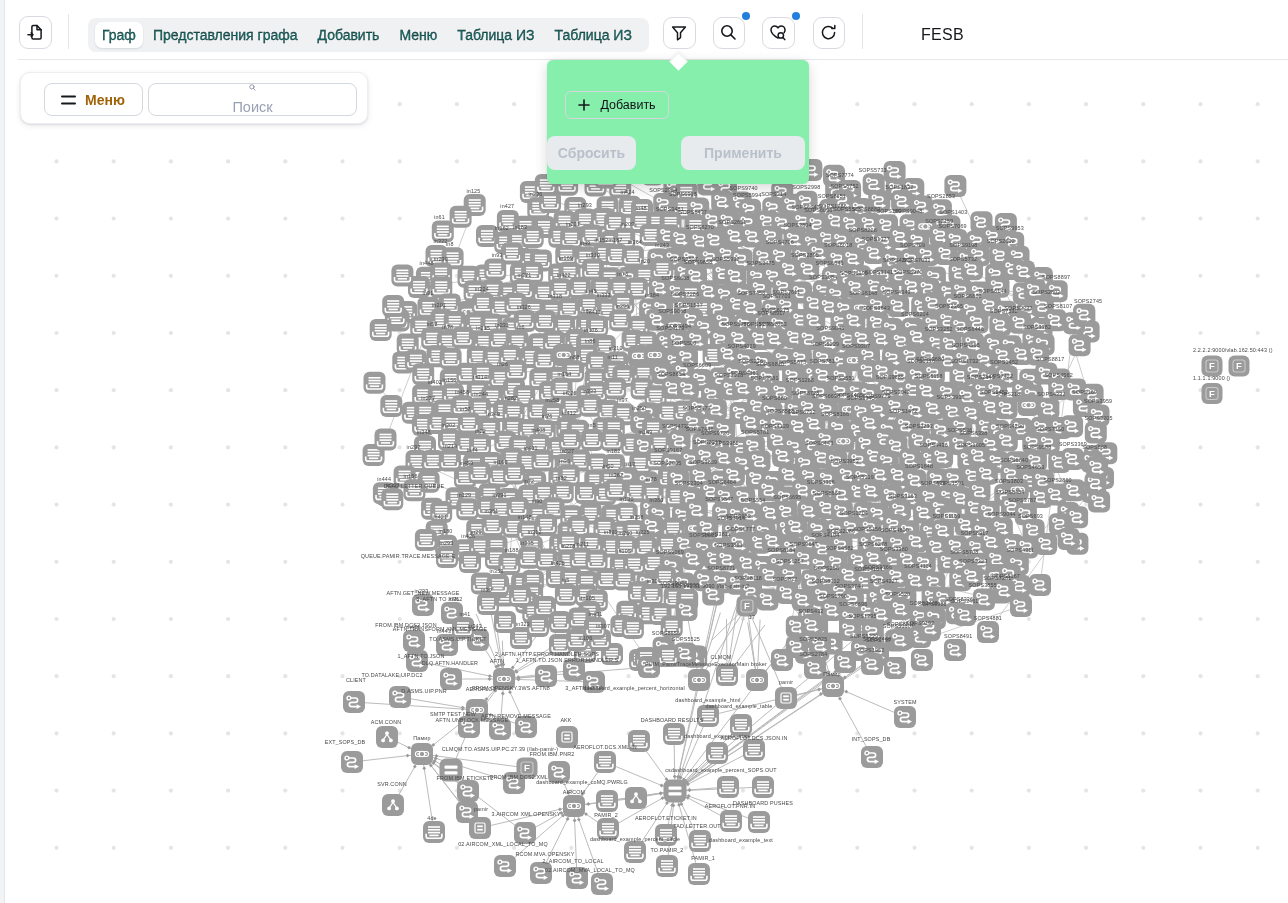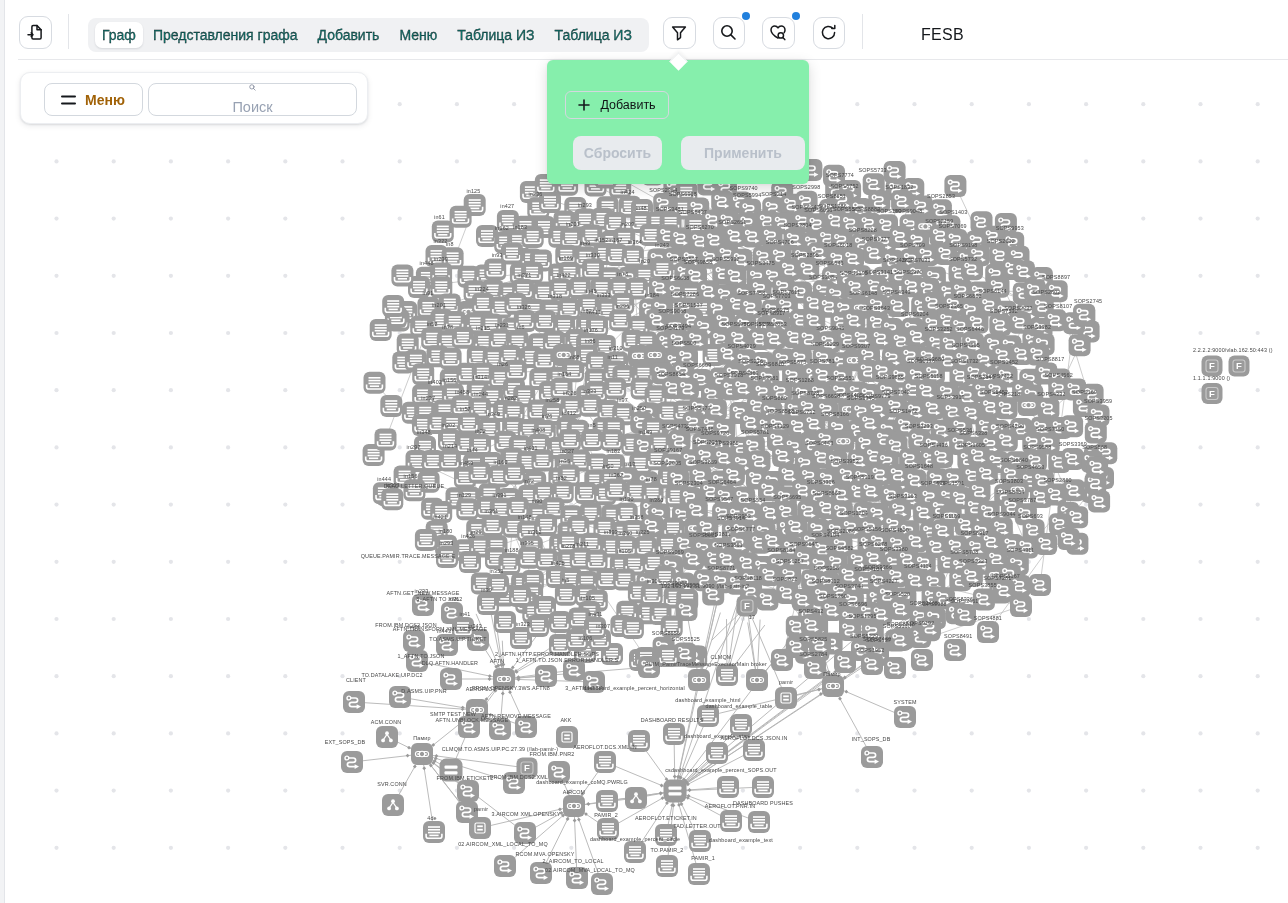--- a/index.html
+++ b/index.html
@@ -1950,15 +1950,15 @@
   </div>
 </div>
 <div id="caret"></div>
 <div id="dropdown">
   <div id="addbtn">
     <svg width="12" height="12" viewBox="0 0 12 12" stroke="#17191c" stroke-width="1.6" stroke-linecap="round">
         <path d="M6 1v10M1 6h10"></path>
       </svg>
     <span>Добавить</span>
   </div>
-  <div class="graybtn" style="left:26px; width:89px">Сбросить</div>
+  <div class="graybtn" style="left:0; width:89px">Сбросить</div>
   <div class="graybtn" style="left:134px; width:124px">Применить</div>
 </div>
 
 </body></html>

